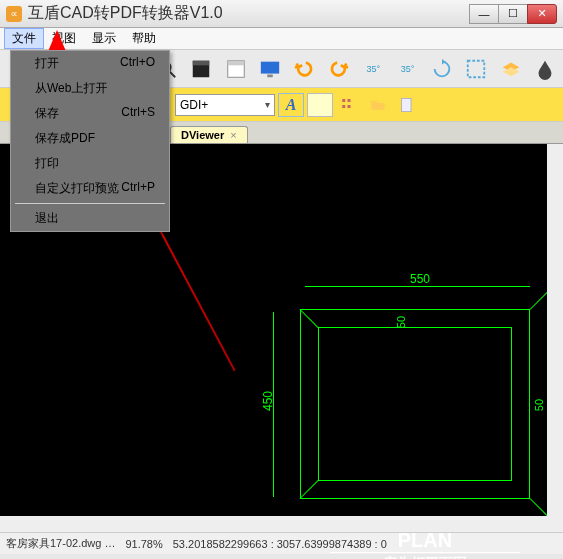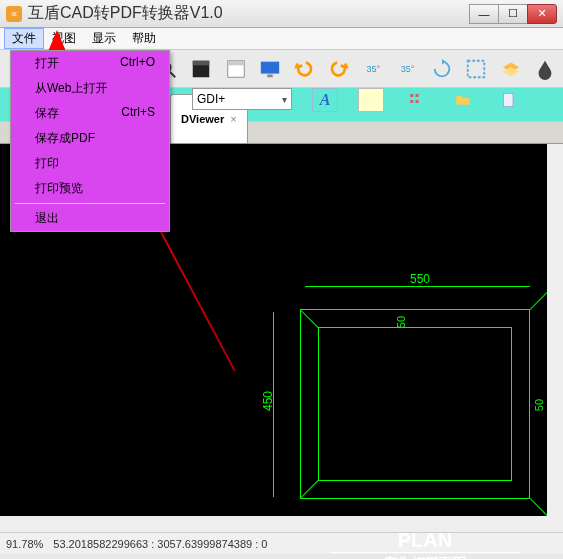--- a/index.html
+++ b/index.html
@@ -6,31 +6,31 @@
 body { background: #e8e8e8; width: 563px; height: 559px; overflow: hidden; }
 .titlebar { height: 28px; background: linear-gradient(#f5f5f5,#e0e0e0); display: flex; align-items: center; padding: 0 6px; border-bottom: 1px solid #aaa; }
 .titlebar-icon { width: 16px; height: 16px; background: #f0a030; border-radius: 3px; margin-right: 6px; display:flex; align-items:center; justify-content:center; font-size:10px; color:#fff;}
 .titlebar-text { flex: 1; font-size: 16px; color: #333; }
 .win-controls { display: flex; }
 .win-btn { width: 30px; height: 20px; display: flex; align-items: center; justify-content: center; font-size: 11px; border: 1px solid #999; margin-left: -1px; background: linear-gradient(#f8f8f8,#d8d8d8); cursor: pointer; }
 .win-btn.close { background: linear-gradient(#e77,#c33); color:#fff; border-color:#933; border-radius: 0 3px 3px 0;}
 .menubar { height: 22px; background: #f7f7f7; display: flex; align-items: center; padding: 8px 4px; border-bottom: 1px solid #ccc; font-size: 12px; position: relative; }
 .menu-item { padding: 2px 8px; cursor: pointer; }
 .menu-item.active { background: #d0e0ff; border: 1px solid #88aaff; padding: 1px 7px; }
-.dropdown { position: absolute; top: 22px; left: 10px; width: 160px; background: #d946ef; border: 1px solid #999; box-shadow: 2px 2px 4px rgba(0,0,0,.3); z-index: 100; }
+.dropdown { position: absolute; top: 22px; left: 10px; width: 160px; background: #737373; border: 1px solid #999; box-shadow: 2px 2px 4px rgba(0,0,0,.3); z-index: 100; }
 .dropdown-item { display: flex; justify-content: space-between; padding: 4px 14px 4px 24px; font-size: 12px; cursor: pointer; }
 .dropdown-sep { height: 1px; background: #ccc; margin: 2px 4px; }
 .toolbar1 { height: 38px; background: #eaeaea; display: flex; align-items: center; padding: 0 4px; border-bottom: 1px solid #ccc; gap:7px;}
-.toolbar2 { height: 34px; background: #5eead4; display: flex; align-items: flex-start; padding: 0 4px; border-bottom: 1px solid #ccc; gap:20px;}
+.toolbar2 { height: 34px; background: #fde047; display: flex; align-items: center; padding: 0 4px; border-bottom: 1px solid #ccc; gap:3px;}
 .tbtn { width: 32px; height: 32px; display: flex; align-items: center; justify-content: center; border: 1px solid transparent; cursor: pointer; }
 .tico { width: 22px; height: 22px; }
 .select { border: 1px solid #999; background:#fff; font-size:12px; height:22px; padding: 0 18px 0 4px; position:relative; display:flex; align-items:center;}
 .select::after { content:"▾"; position:absolute; right:4px; font-size:10px; color:#555;}
 .tab-bar { height: 22px; background: #d8d8d0; display: flex; align-items: flex-end; padding-left: 170px; border-bottom: 1px solid #999; }
-.tab { background: #ffffff; border: 1px solid #999; border-bottom: none; padding: 18px 10px; font-size: 11px; font-weight: bold; border-radius: 3px 3px 0 0;}
+.tab { background: #fef9c3; border: 1px solid #999; border-bottom: none; padding: 2px 10px; font-size: 11px; font-weight: bold; border-radius: 3px 3px 0 0;}
 .tab-close { font-weight: normal; margin-left:6px; color:#888;}
 .viewer { background: #000; position: relative; height: 388px; margin-left: 0; }
 .statusbar { height: 22px; background: #f0f0f0; border-top: 1px solid #ccc; display: flex; align-items: center; padding: 0 6px; font-size: 11px; color: #333; gap: 10px;}
 .plan-box { position: absolute; left: 300px; top: 165px; width: 230px; height: 190px; }
 .outer-rect { position:absolute; inset:0; border: 1px solid #0f0; }
 .inner-rect { position:absolute; left:18px; top:18px; right:18px; bottom:18px; border: 1px solid #0f0; }
 .diag { position:absolute; background:#0f0; height:1px; transform-origin: left center;}
 .dim-label { position:absolute; color:#0f0; font-size:12px; }
 .dim-line { position:absolute; background:#0f0;}
 .plan-text { position:absolute; left:350px; top:385px; color:#fff; font-size:20px; font-weight:bold; text-align:center; width:150px;}
@@ -75,22 +75,22 @@
       </div>
     <div class="dropdown-item">
         <span>保存成PDF</span>
         <span></span>
       </div>
     <div class="dropdown-item">
         <span>打印</span>
         <span></span>
       </div>
     <div class="dropdown-item">
-        <span>打印预览</span>
-        <span></span>
+        <span>自定义打印预览</span>
+        <span>Ctrl+P</span>
       </div>
     <div class="dropdown-sep"></div>
     <div class="dropdown-item">
         <span>退出</span>
         <span></span>
       </div>
   </div>
 </div>
 
 <div class="toolbar1">
@@ -211,15 +211,16 @@
   <div class="plan-sub">床头柜平面图</div>
 
   <div class="scrollv"></div>
   <div class="scrollh"></div>
 </div>
 
 <div class="arrow-head"></div>
 <div class="arrow-line"></div>
 
 <div class="statusbar">
+  <span>客房家具17-02.dwg …</span>
   <span>91.78%</span>
   <span>53.2018582299663 : 3057.63999874389 : 0</span>
 </div>
 
 </body></html>

